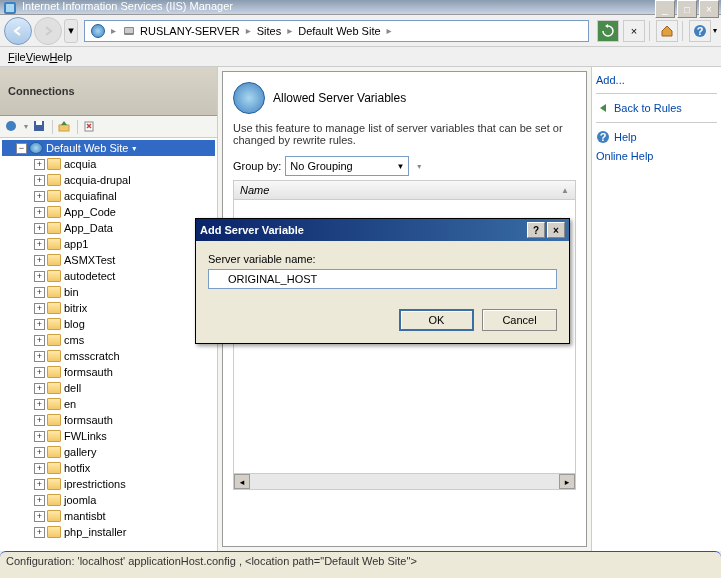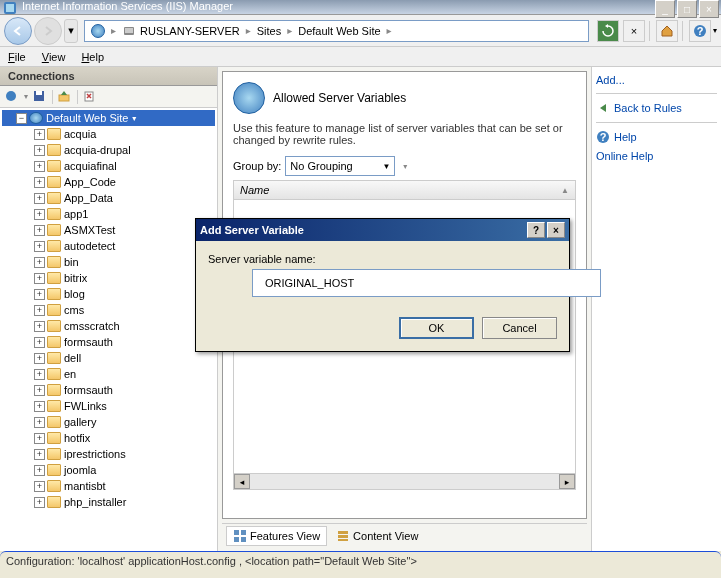--- a/index.html
+++ b/index.html
@@ -16,30 +16,30 @@
 .navbar { height: 32px; background: #f0f0f0; display: flex; align-items: center; padding: 0 4px; border-bottom: 1px solid #ccc; gap: 2px; }
 .navbtn { width: 28px; height: 28px; border-radius: 50%; border: 1px solid #7a9cc6; background: linear-gradient(#d8e8f8, #a8c8e8); display: flex; align-items: center; justify-content: center; }
 .navbtn.disabled { background: #e0e0e0; border-color: #ccc; color: #aaa; }
 .navbtn.small { width: 14px; height: 24px; border-radius: 3px; background: #e8e8e8; border-color: #ccc; }
 .addressbar { flex: 1; height: 22px; background: #fff; border: 1px solid #7a9cc6; display: flex; align-items: center; padding: 0 4px; margin: 0 4px; }
 .addressbar .crumb { display: flex; align-items: center; gap: 4px; padding: 0 2px; }
 .addressbar .sep { color: #888; margin: 0 4px; font-size: 10px; }
 .toolbtn { width: 22px; height: 22px; border: 1px solid #ccc; background: #f0f0f0; display: flex; align-items: center; justify-content: center; margin-left: 2px; }
 
 
-.menubar { height: 20px; background: #f0f0f0; display: flex; align-items: center; padding: 0 8px; gap: 16px; border-bottom: 1px solid #ccc; }
+.menubar { height: 20px; background: #f0f0f0; display: flex; align-items: center; padding: 0 8px; border-bottom: 1px solid #ccc; }
 .menubar span { cursor: default; }
 .menubar u { text-decoration: underline; }
 
 
 .main { display: flex; height: 484px; }
 
 
 .panel-left { width: 218px; background: #fff; border-right: 1px solid #ccc; display: flex; flex-direction: column; }
-.panel-header { background: linear-gradient(#7a9cc6, #4a6c96); color: #fff; padding: 3px 8px; font-weight: bold; border-bottom: 1px solid #999; }
+.panel-header { background: linear-gradient(#7a9cc6, #4a6c96); color: #fff; padding: 18px 8px; font-weight: bold; border-bottom: 1px solid #999; }
 .panel-left .panel-header { background: linear-gradient(#d8d4c8, #c8c4b8); color: #333; }
 .toolbar-mini { height: 22px; background: #f4f4f0; border-bottom: 1px solid #ccc; display: flex; align-items: center; padding: 0 4px; gap: 4px; }
 .toolbar-mini .tb-icon { width: 16px; height: 16px; }
 
 .tree { flex: 1; overflow: auto; padding: 2px; }
 .tree-row { display: flex; align-items: center; height: 16px; white-space: nowrap; }
 .tree-row.selected { background: #316ac5; color: #fff; }
 .tree-indent { display: inline-block; }
 .tree-toggle { width: 11px; height: 11px; border: 1px solid #888; display: inline-flex; align-items: center; justify-content: center; font-size: 9px; line-height: 1; margin-right: 2px; background: #fff; color: #333; }
 .tree-icon { width: 14px; height: 12px; margin-right: 3px; display: inline-block; }
@@ -47,21 +47,21 @@
 .globe-icon { background: radial-gradient(circle, #a8d8f0, #4080c0); border-radius: 50%; border: 1px solid #2060a0; }
 
 
 .panel-center { flex: 1; background: #f4f4f0; display: flex; flex-direction: column; position: relative; }
 .center-content { flex: 1; background: #fff; margin: 4px; border: 1px solid #999; padding: 10px; overflow: hidden; }
 .page-title-row { display: flex; align-items: center; gap: 8px; margin-bottom: 8px; }
 .page-title-icon { width: 32px; height: 32px; background: radial-gradient(circle, #a8d8f0, #4080c0); border-radius: 50%; border: 1px solid #2060a0; }
 .page-title { font-size: 12px; }
 .page-desc { color: #333; margin-bottom: 10px; }
 .groupby-row { display: flex; align-items: center; gap: 4px; margin-bottom: 4px; }
-.groupby-select { border: 1px solid #7a9cc6; background: #fff; height: 20px; padding: 0 4px; width: 110px; display: flex; align-items: center; justify-content: space-between; }
+.groupby-select { border: 1px solid #7a9cc6; background: #fff; height: 20px; padding: 0 4px; width: 124px; display: flex; align-items: center; justify-content: space-between; }
 .list-header { background: linear-gradient(#f8f8f8, #e4e4e4); border: 1px solid #ccc; height: 20px; display: flex; align-items: center; padding: 0 6px; font-style: italic; }
 .list-body { border: 1px solid #ccc; border-top: none; height: 290px; background: #fff; position: relative; }
 .hscroll { position: absolute; bottom: 0; left: 0; right: 0; height: 16px; background: #e8e8e8; border-top: 1px solid #ccc; display: flex; }
 .hscroll .arrow { width: 16px; height: 15px; background: #d4d0c8; border: 1px solid #999; display: flex; align-items: center; justify-content: center; font-size: 9px; }
 .hscroll .track { flex: 1; }
 
 .bottom-tabs { height: 24px; background: #f4f4f0; border-top: 1px solid #ccc; display: flex; align-items: center; padding: 0 4px; gap: 2px; margin: 0 4px 4px 4px; }
 .btab { display: flex; align-items: center; gap: 3px; padding: 2px 6px; border: 1px solid transparent; }
 .btab.active { background: #fff; border-color: #ccc; }
 .btab-icon { width: 14px; height: 14px; }
@@ -76,21 +76,21 @@
 
 .statusbar { height: 18px; background: #ece9d8; border-top: 1px solid #1d4ed8; display: flex; align-items: center; padding: 0 6px; font-size: 10px; color: #333; border-radius: 6px; }
 
 
 .dialog { position: absolute; left: 195px; top: 218px; width: 375px; background: #ece9d8; border: 1px solid #000; box-shadow: 2px 2px 4px rgba(0,0,0,0.4); z-index: 100; }
 .dialog-title { height: 22px; background: linear-gradient(90deg, #0a246a, #3a6ea5); color: #fff; display: flex; align-items: center; padding: 0 4px; font-weight: bold; }
 .dialog-title .dtitle { flex: 1; }
 .dialog-title .dbtn { width: 18px; height: 16px; background: #d4d0c8; border: 1px solid #fff; border-right-color: #888; border-bottom-color: #888; color: #000; display: flex; align-items: center; justify-content: center; font-size: 10px; margin-left: 2px; }
 .dialog-body { padding: 12px; }
 .dialog-body label { display: block; margin-bottom: 4px; }
-.dialog-input { width: 100%; height: 28px; border: 1px solid #7a9cc6; padding: 0 12px; background: #fff; margin-left: 44px; }
+.dialog-input { width: 100%; height: 20px; border: 1px solid #7a9cc6; padding: 0 19px; background: #fff; }
 .dialog-buttons { display: flex; justify-content: flex-end; gap: 8px; padding: 8px 12px 12px; }
 .dbutton { width: 75px; height: 22px; background: #ece9d8; border: 1px solid #888; box-shadow: inset 1px 1px #fff; }
 .dbutton.default { border: 2px solid #3a6ea5; }
 
 svg { display: block; }
 </style>
 </head>
 <body>
 
 <div class="titlebar">
@@ -374,43 +374,20 @@
         <span style="margin-left:auto;font-size:8px;color:#888;">▲</span>
       </div>
       <div class="list-body">
         <div class="hscroll">
           <div class="arrow">◂</div>
           <div class="track"></div>
           <div class="arrow">▸</div>
         </div>
       </div>
     </div>
-    <div class="bottom-tabs">
-      <div class="btab active">
-        <span class="btab-icon">
-            <svg width="14" height="14">
-              <rect x="1" y="1" width="5" height="5" fill="#6090c0"></rect>
-              <rect x="8" y="1" width="5" height="5" fill="#6090c0"></rect>
-              <rect x="1" y="8" width="5" height="5" fill="#6090c0"></rect>
-              <rect x="8" y="8" width="5" height="5" fill="#6090c0"></rect>
-            </svg>
-          </span>
-        <span>Features View</span>
-      </div>
-      <div class="btab">
-        <span class="btab-icon">
-            <svg width="14" height="14">
-              <rect x="2" y="2" width="10" height="3" fill="#d0a040"></rect>
-              <rect x="2" y="6" width="10" height="3" fill="#d0a040"></rect>
-              <rect x="2" y="10" width="10" height="2" fill="#d0a040"></rect>
-            </svg>
-          </span>
-        <span>Content View</span>
-      </div>
-    </div>
   </div>
 
   <div class="panel-right">
     <div class="actions">
       <div class="action-link">
         <span>Add...</span>
       </div>
       <div style="height:1px;background:#ccc;margin:4px 0;"></div>
       <div class="action-link">
         <span class="aicon">

